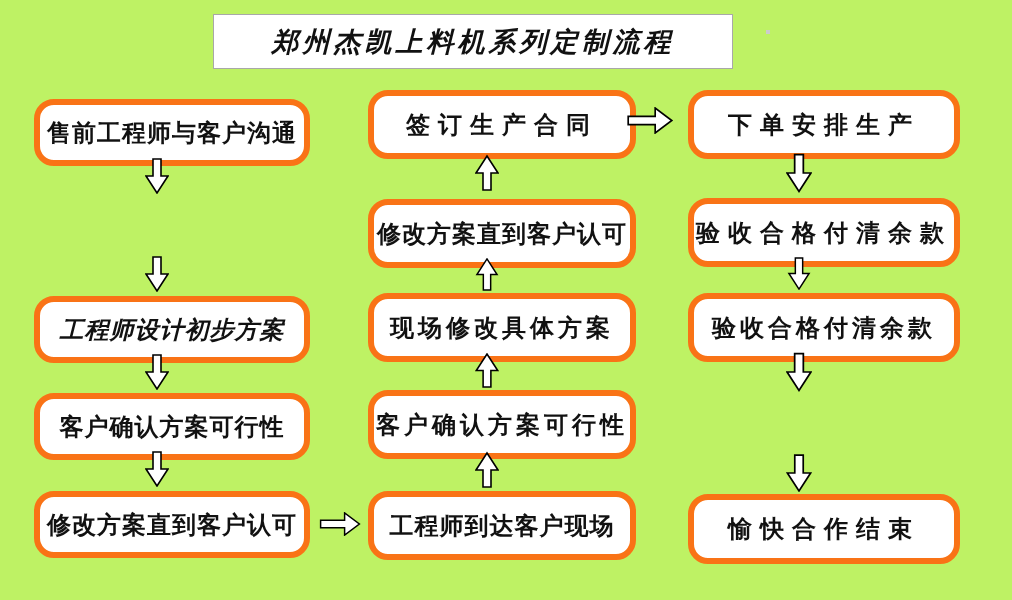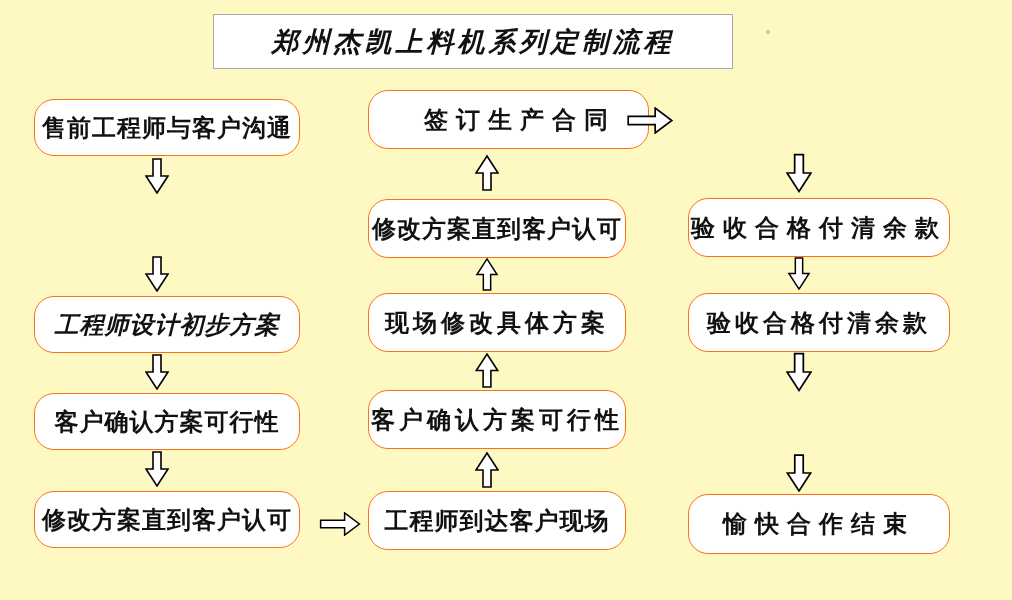--- a/index.html
+++ b/index.html
@@ -1,31 +1,31 @@
 <!DOCTYPE html>
 <html><head>
 <meta charset="utf-8">
 <style>
   html,body{margin:0;padding:0;background:#fff;}
   .canvas{
-    position:relative;width:1012px;height:600px;background:#fef9c3;
+    position:relative;width:1012px;height:600px;background:#bef264;
     font-family:"Liberation Serif","DejaVu Serif",serif;color:#111;
     overflow:hidden;
   }
   .title-box{
     position:absolute;left:213px;top:14px;width:518px;height:53px;
     border:1px solid #a8a8a8;background:#fff;
     display:flex;align-items:center;justify-content:center;
   }
   .title-text{
     font-size:27px;font-weight:bold;font-style:italic;letter-spacing:4px;
     white-space:nowrap;
   }
   .node{
-    position:absolute;border:1px solid #f97316;border-radius:20px;background:#fff;
+    position:absolute;border:6px solid #f97316;border-radius:20px;background:#fff;
     display:flex;align-items:center;justify-content:center;
     font-size:24px;font-weight:bold;letter-spacing:2px;white-space:nowrap;
   }
   .arrow{position:absolute;line-height:0;}
   .arrow svg{display:block;width:100%;height:100%;}
   .dot{
     position:absolute;left:766px;top:30px;width:4px;height:4px;background:#cccccc;
   }
 </style>
 </head>
@@ -36,26 +36,27 @@
   <div class="title-box">
     <span class="title-text">郑州杰凯上料机系列定制流程</span>
   </div>
   <div class="dot"></div>
 
   <div class="node" style="left: 34px; top: 99px; width: 264px; height: 55px; letter-spacing: 1px;">售前工程师与客户沟通</div>
   <div class="node" style="left: 34px; top: 296px; width: 264px; height: 55px; letter-spacing: 1px; font-style: italic;">工程师设计初步方案</div>
   <div class="node" style="left: 34px; top: 393px; width: 264px; height: 55px; letter-spacing: 1px;">客户确认方案可行性</div>
   <div class="node" style="left: 34px; top: 491px; width: 264px; height: 55px; letter-spacing: 1px;">修改方案直到客户认可</div>
 
-  <div class="node" style="left: 368px; top: 90px; width: 256px; height: 57px; letter-spacing: 8px; padding-left: 23px;">签订生产合同</div>
+  <div class="node" style="left: 368px; top: 90px; width: 256px; height: 57px; letter-spacing: 8px;">签订生产合同</div>
   <div class="node" style="left: 368px; top: 199px; width: 256px; height: 57px; letter-spacing: 1px;">修改方案直到客户认可</div>
   <div class="node" style="left: 368px; top: 293px; width: 256px; height: 57px; letter-spacing: 4px;">现场修改具体方案</div>
   <div class="node" style="left: 368px; top: 390px; width: 256px; height: 57px; letter-spacing: 4px;">客户确认方案可行性</div>
   <div class="node" style="left: 368px; top: 491px; width: 256px; height: 57px; letter-spacing: 1px;">工程师到达客户现场</div>
 
+  <div class="node" style="left: 688px; top: 90px; width: 260px; height: 57px; letter-spacing: 8px;">下单安排生产</div>
   <div class="node" style="left: 688px; top: 198px; width: 260px; height: 57px; letter-spacing: 8px;">验收合格付清余款</div>
   <div class="node" style="left: 688px; top: 293px; width: 260px; height: 57px; letter-spacing: 4px;">验收合格付清余款</div>
   <div class="node" style="left: 688px; top: 494px; width: 260px; height: 58px; letter-spacing: 8px;">愉快合作结束</div>
 
   <div class="arrow" style="left:145px;top:158px;width:24px;height:36px">
     <svg viewBox="0 0 24 36">
         <path d="M8 1 H16 V18 H23 L12 35 L1 18 H8 Z" fill="#fff" stroke="#000" stroke-width="1.6"></path>
       </svg>
   </div>
   <div class="arrow" style="left:145px;top:256px;width:24px;height:36px">

